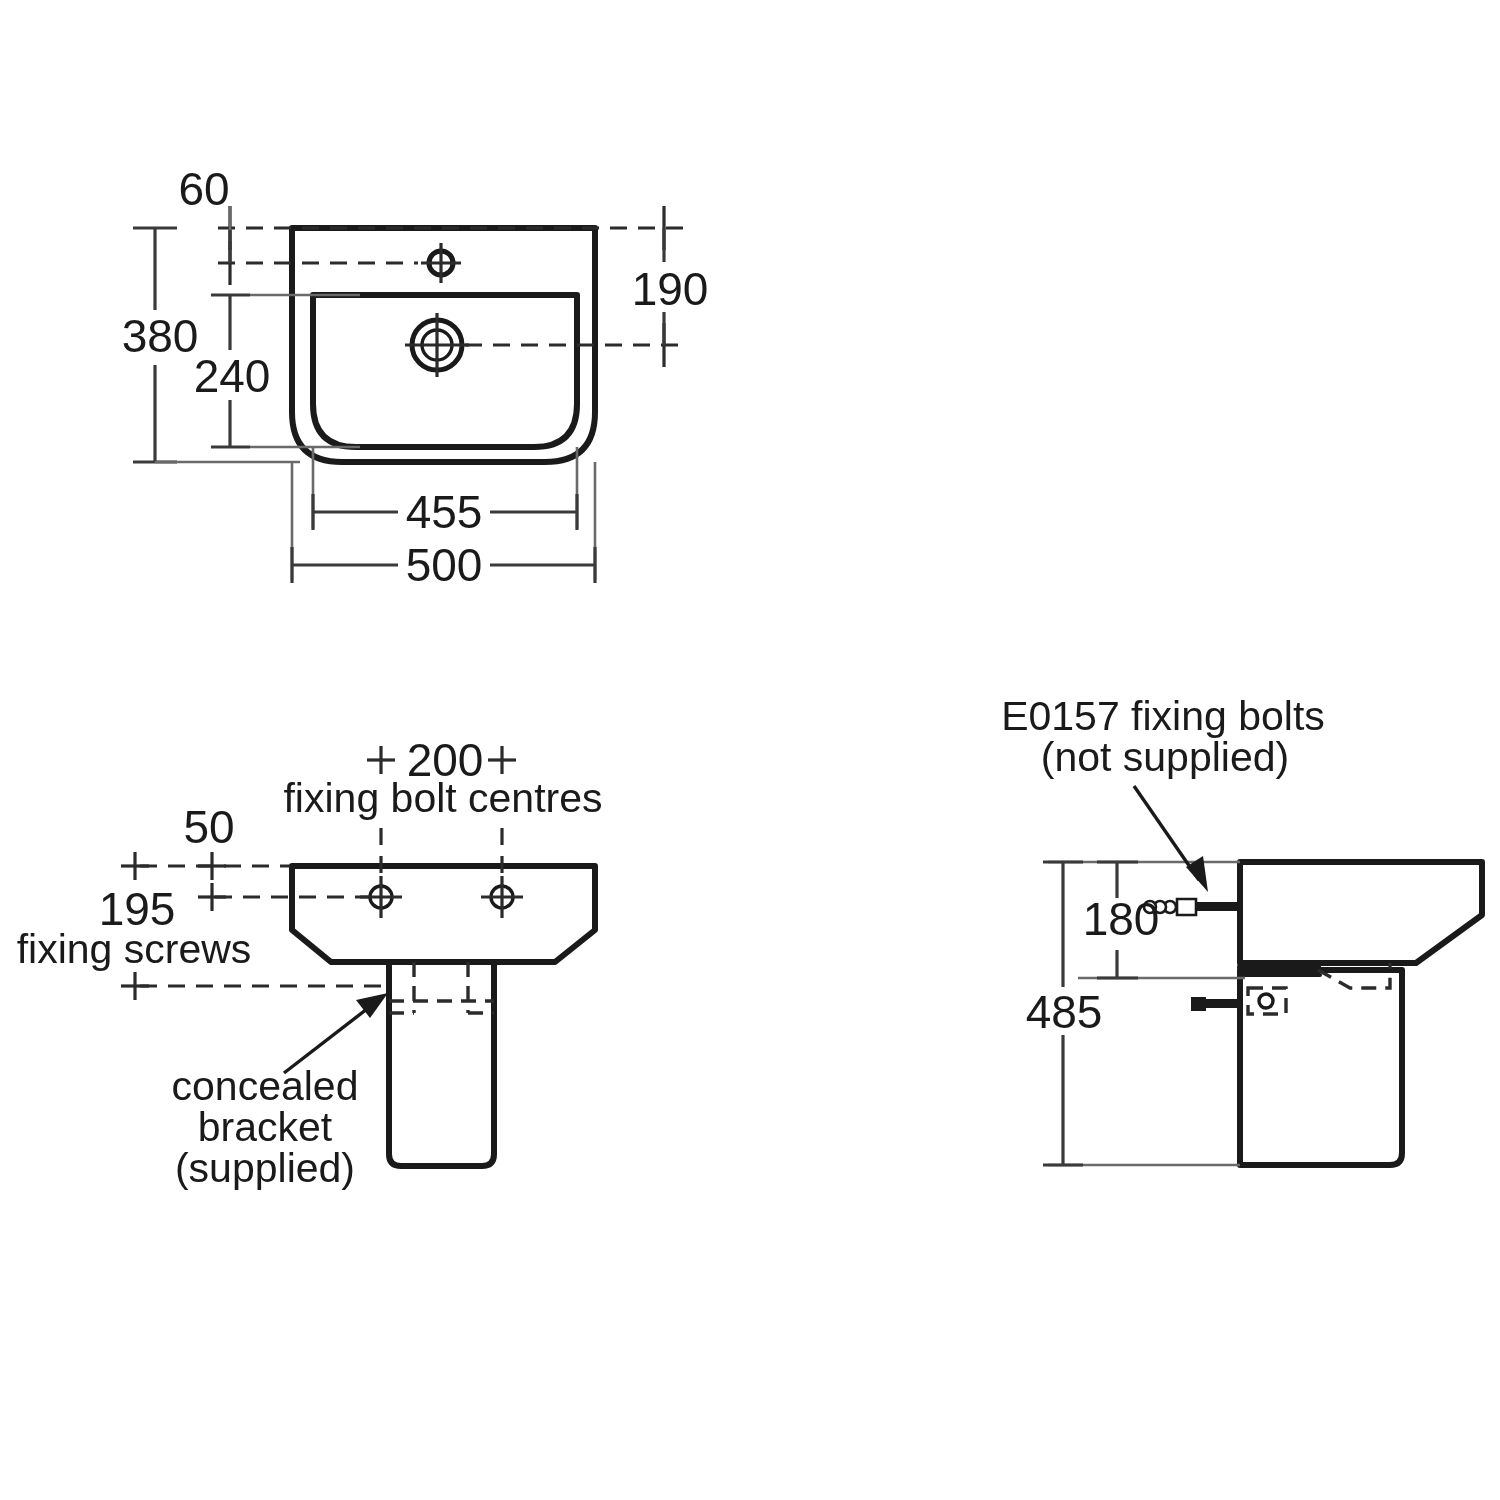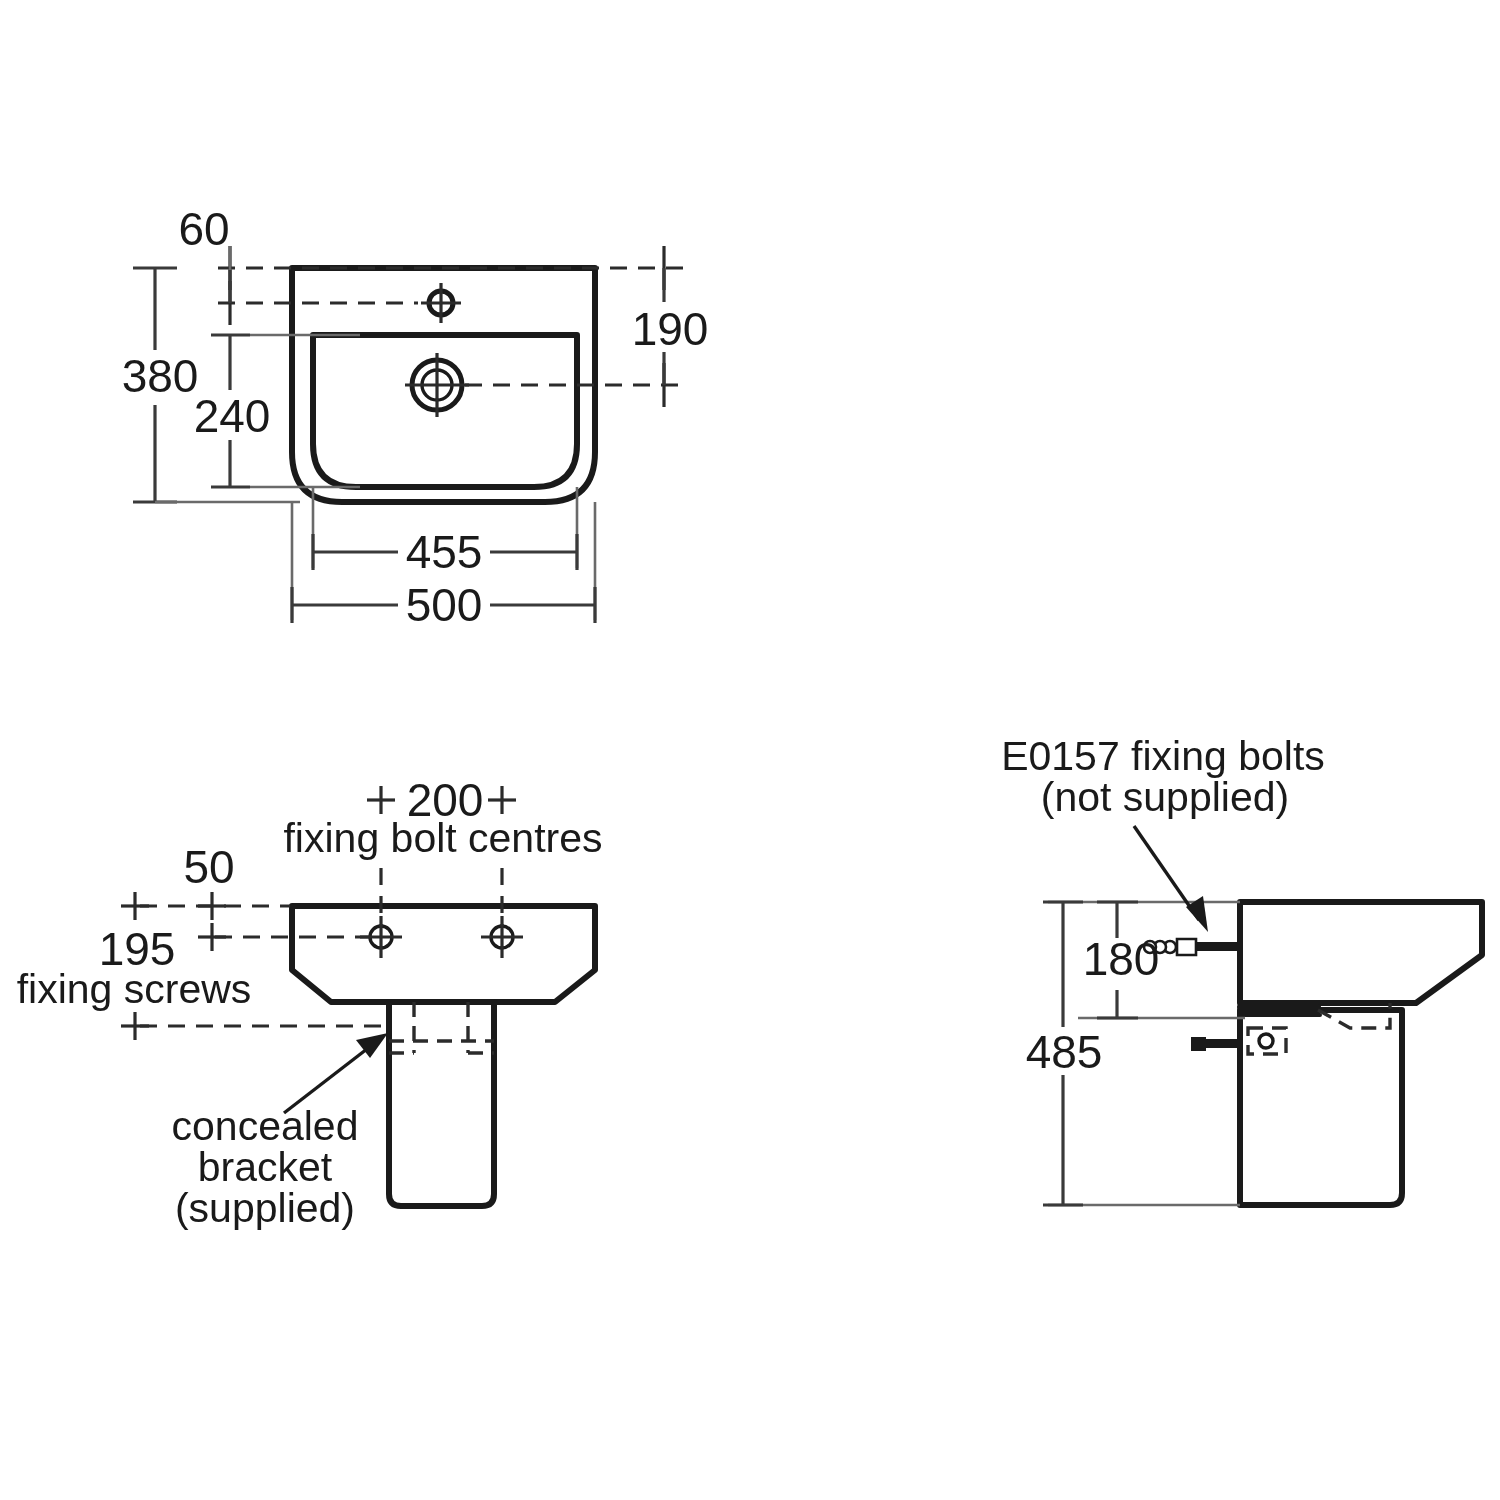--- a/index.html
+++ b/index.html
@@ -8,21 +8,20 @@
     padding: 0;
     background: #ffffff;
   }
   #sheet {
     position: relative;
     width: 1500px;
     height: 1344px;
     background: #ffffff;
     font-family: "Liberation Sans", sans-serif;
     overflow: hidden;
-    margin-top: 40px;
   }
   svg#drawing {
     position: absolute;
     left: 0;
     top: 0;
     width: 1500px;
     height: 1500px;
     display: block;
   }
   text {

